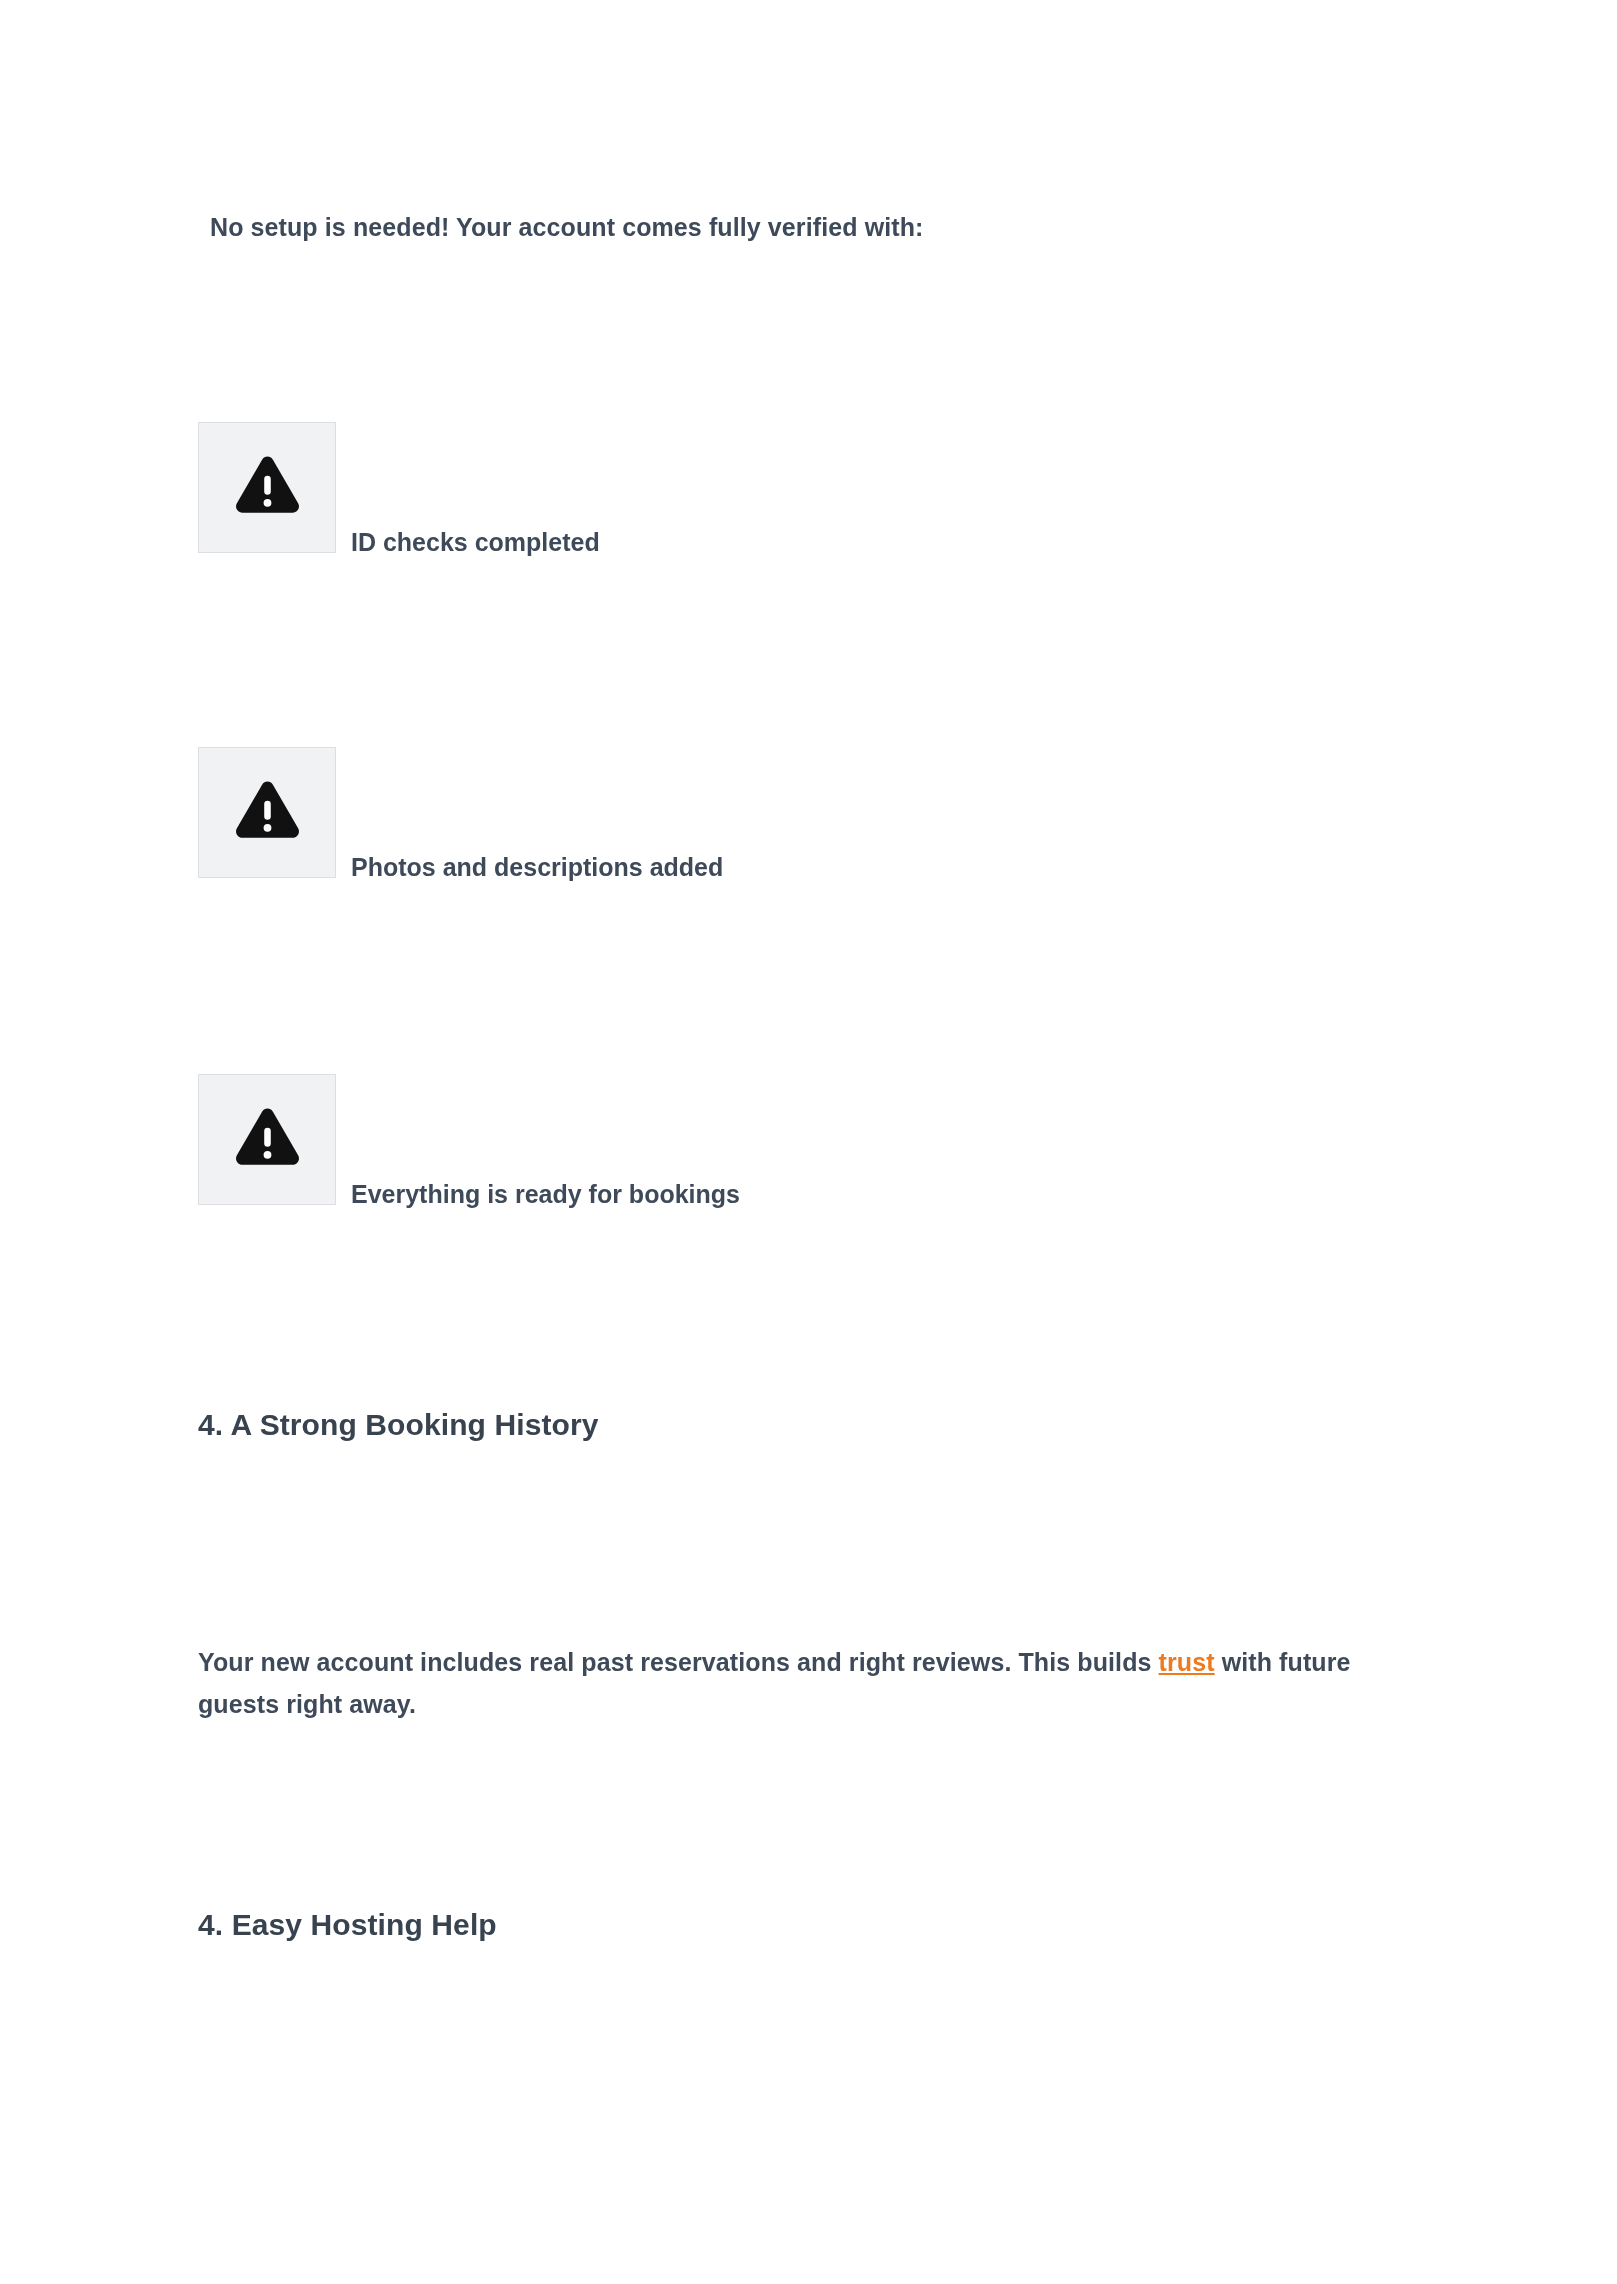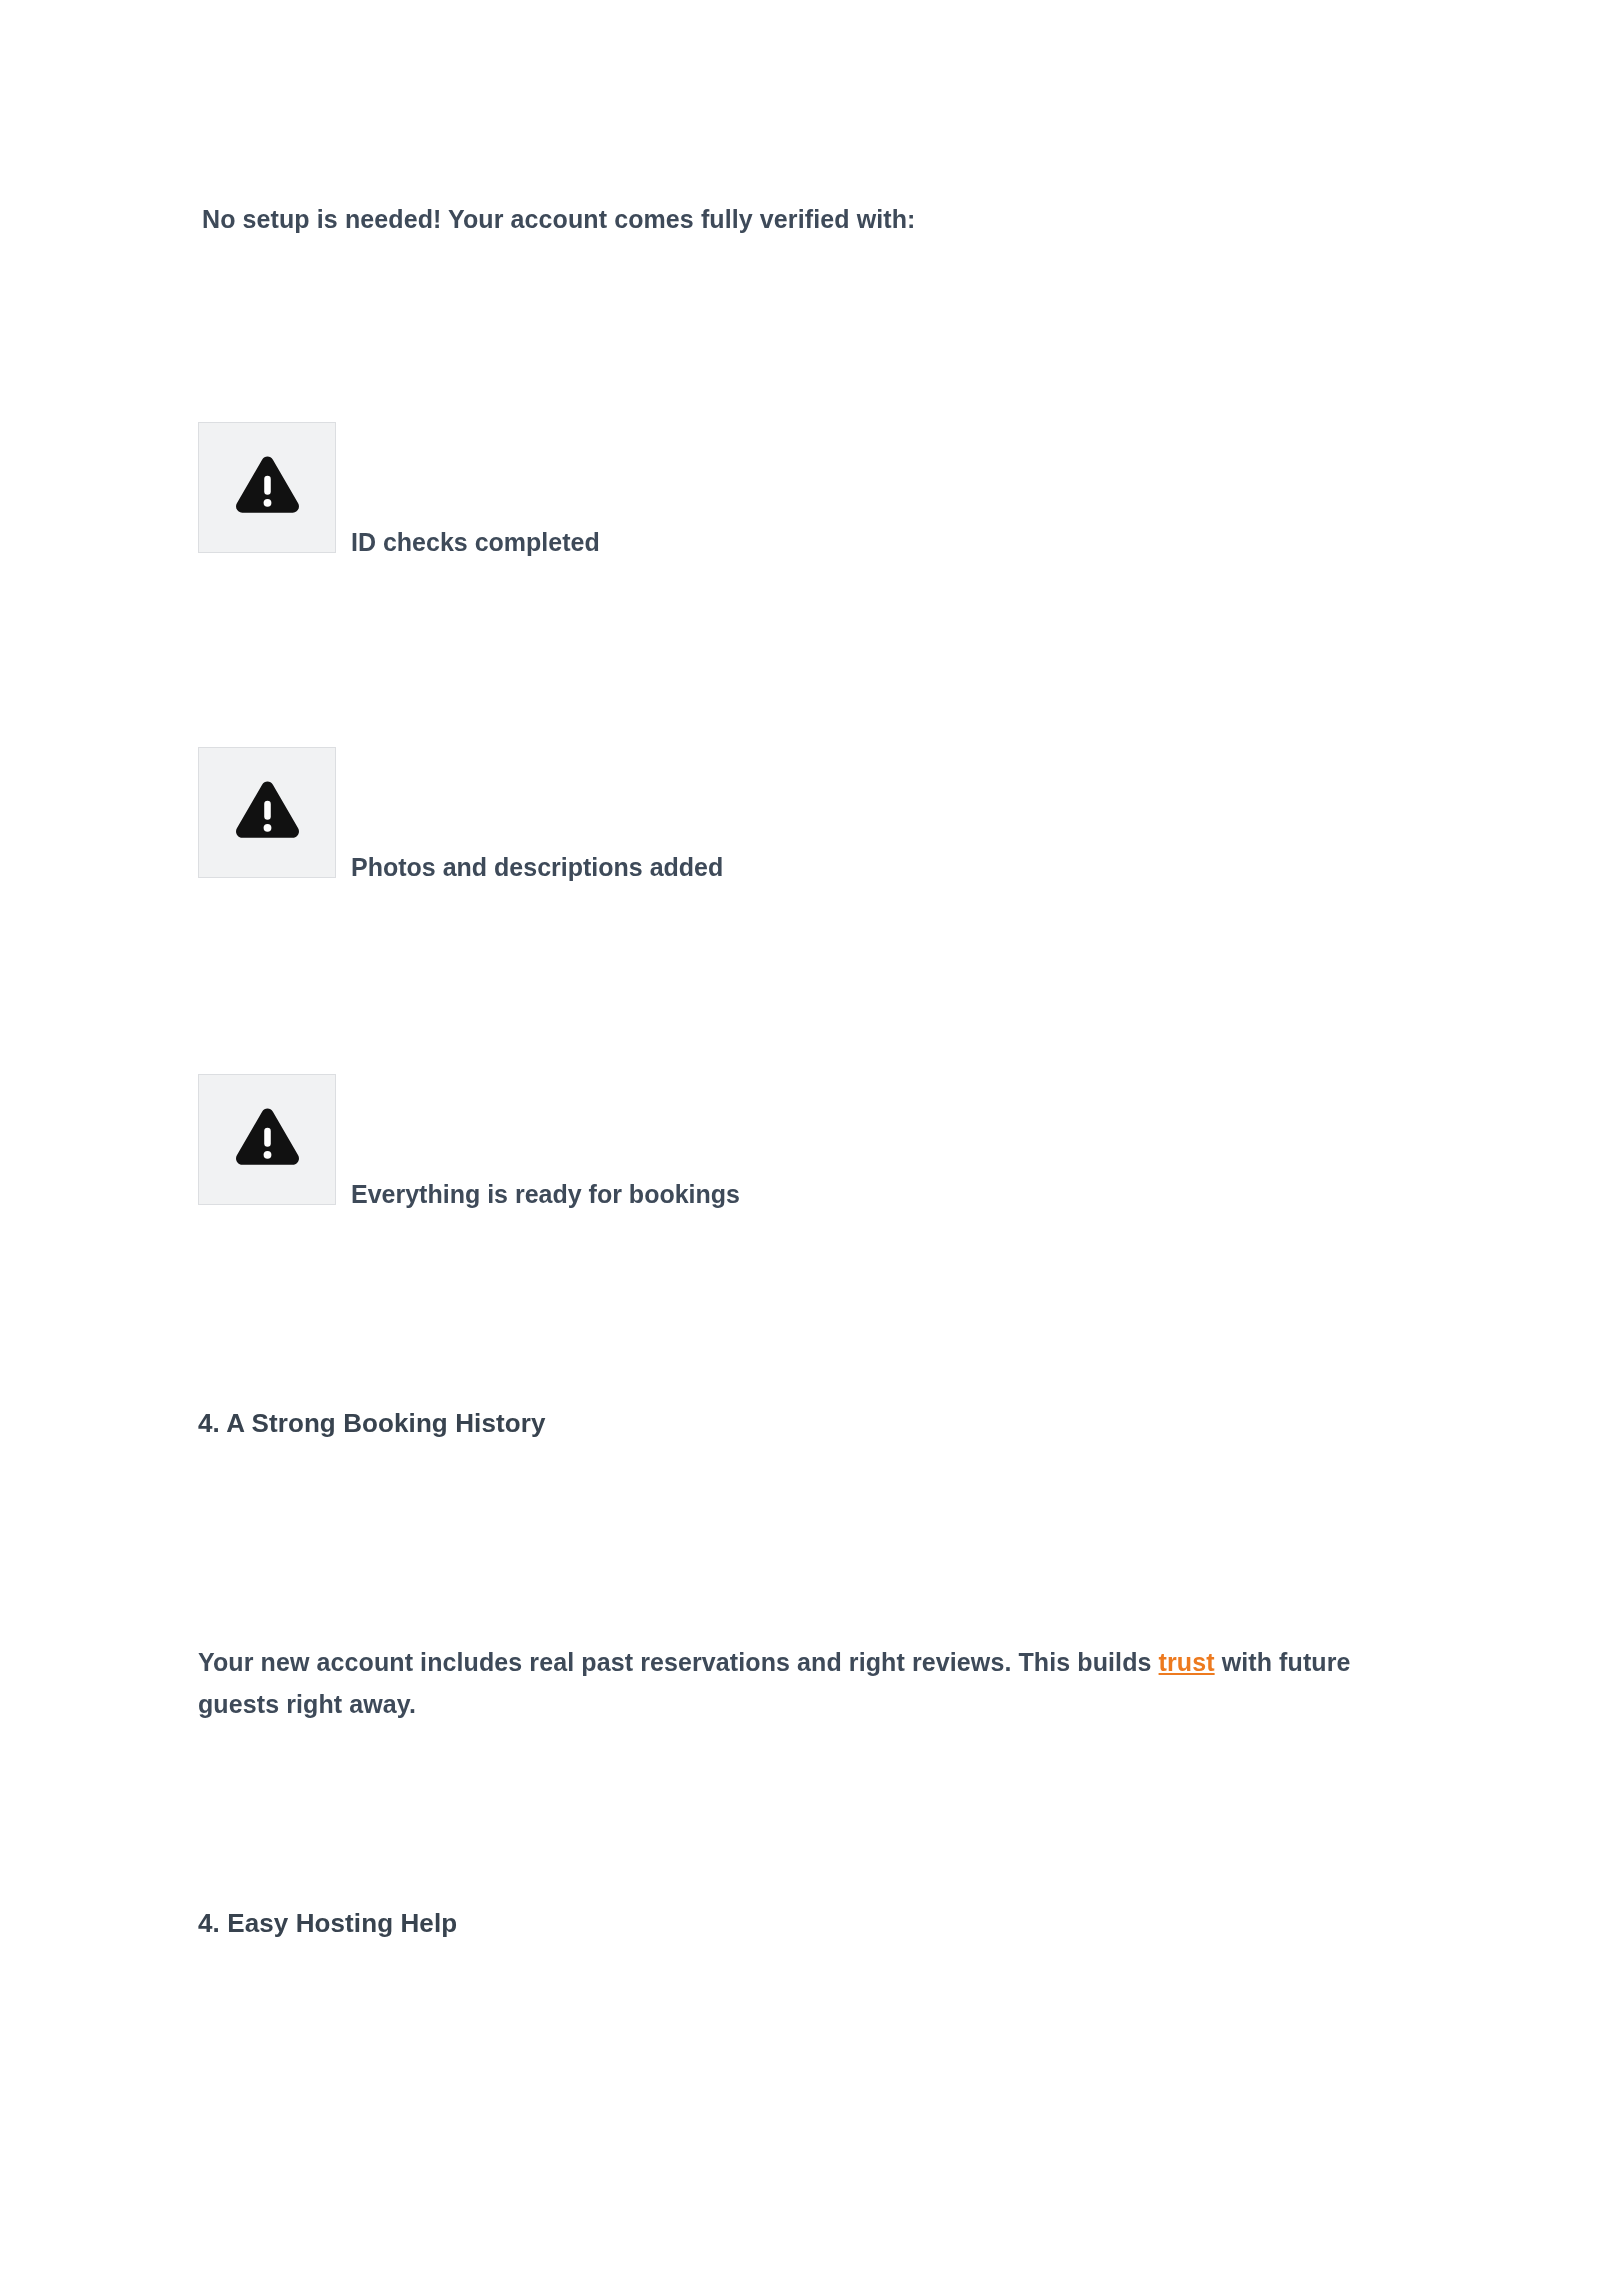--- a/index.html
+++ b/index.html
@@ -13,21 +13,21 @@
     height: 2284px;
     background: #ffffff;
     font-family: "Liberation Sans", "DejaVu Sans", sans-serif;
     color: #3e4a59;
     overflow: hidden;
   }
   .intro-heading {
     position: absolute;
     left: 198px;
     top: 201px;
-    margin: 4px;
+    margin: 12px;
     font-size: 25px;
     font-weight: bold;
     color: #3e4a59;
     letter-spacing: 0.1px;
   }
   .check-item {
     position: absolute;
     left: 198px;
     display: flex;
     align-items: flex-end;
@@ -52,21 +52,21 @@
     margin-bottom: -3.8px;
     font-size: 25px;
     font-weight: bold;
     color: #3e4a59;
     white-space: nowrap;
   }
   .section-heading {
     position: absolute;
     left: 198px;
     margin: 0;
-    font-size: 26px;
+    font-size: 30px;
     font-weight: bold;
     color: #38434f;
     letter-spacing: 0.1px;
   }
   .body-paragraph {
     position: absolute;
     left: 198px;
     top: 1641px;
     width: 1226px;
     margin: 0;

